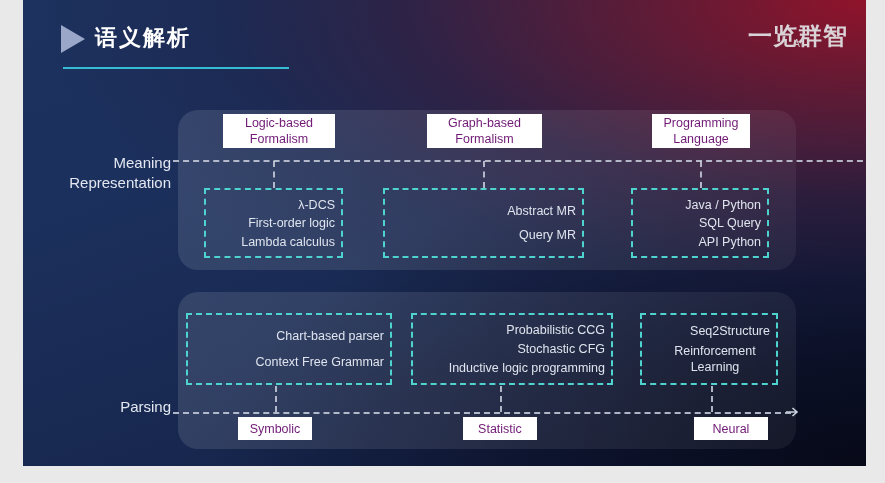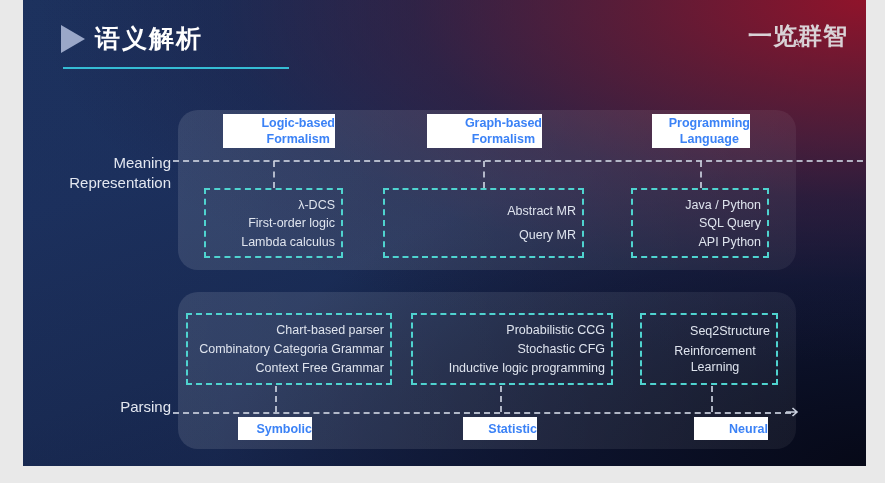--- a/index.html
+++ b/index.html
@@ -27,21 +27,21 @@
   .hdr { position: absolute; left: 0; top: 0; width: 100%; height: 92px; }
   .play-tri {
     position: absolute; left: 38px; top: 25px;
     width: 0; height: 0;
     border-left: 24px solid #9aa7c8;
     border-top: 14px solid transparent;
     border-bottom: 14px solid transparent;
   }
   .slide-title {
     position: absolute; left: 72px; top: 20px;
-    font-size: 25px; font-weight: bold; color: #ffffff;
+    font-size: 22px; font-weight: bold; color: #ffffff;
     letter-spacing: 2px; line-height: 36px;
   }
   .title-rule {
     position: absolute; left: 40px; top: 67px;
     width: 226px; height: 2px; background: #35bcd4;
   }
   .logo { position: absolute; right: 18px; top: 18px; height: 40px; display: flex; align-items: center; flex-direction: column; }
   .logo-mark { width: 62px; height: 34px; display: block; }
   .logo-text {
     font-size: 24px; color: #d9d2d6; letter-spacing: 1px;
@@ -78,23 +78,23 @@
   }
 
   
   .stem {
     position: absolute; width: 0;
     border-left: 2px dashed #c9cfdd; opacity: 0.85;
   }
 
   
   .chip {
-    position: absolute; background: #ffffff; color: #3b82f6;
+    position: absolute; background: #ffffff; color: #701a75;
     font-size: 12.5px; line-height: 16px; text-align: center;
-    display: flex; align-items: center; justify-content: flex-end; font-weight: bold;
+    display: flex; align-items: center; justify-content: center;
   }
 
   
   .dbox {
     position: absolute; border: 2px dashed #4fd3cf;
     display: flex; flex-direction: column;
     align-items: flex-end; justify-content: space-evenly;
     padding: 4px 6px;
   }
   .dbox span {
@@ -164,21 +164,20 @@
     <div class="dbox" style="left:608px; top:188px; width:138px; height:70px;">
       <span>Java / Python</span>
       <span>SQL Query</span>
       <span>API Python</span>
     </div>
 
     <div class="panel" id="panel-parsing"></div>
 
     <div class="dbox" style="left:163px; top:313px; width:206px; height:72px;">
       <span>Chart-based parser</span>
-      <span>Combinatory Categoria Grammar</span>
       <span>Context Free Grammar</span>
     </div>
     <div class="dbox" style="left:388px; top:313px; width:202px; height:72px;">
       <span>Probabilistic CCG</span>
       <span>Stochastic CFG</span>
       <span>Inductive logic programming</span>
     </div>
     <div class="dbox wrap" style="left:617px; top:313px; width:138px; height:72px;">
       <span>Seq2Structure</span>
       <span style="max-width:110px;">Reinforcement Learning</span>

